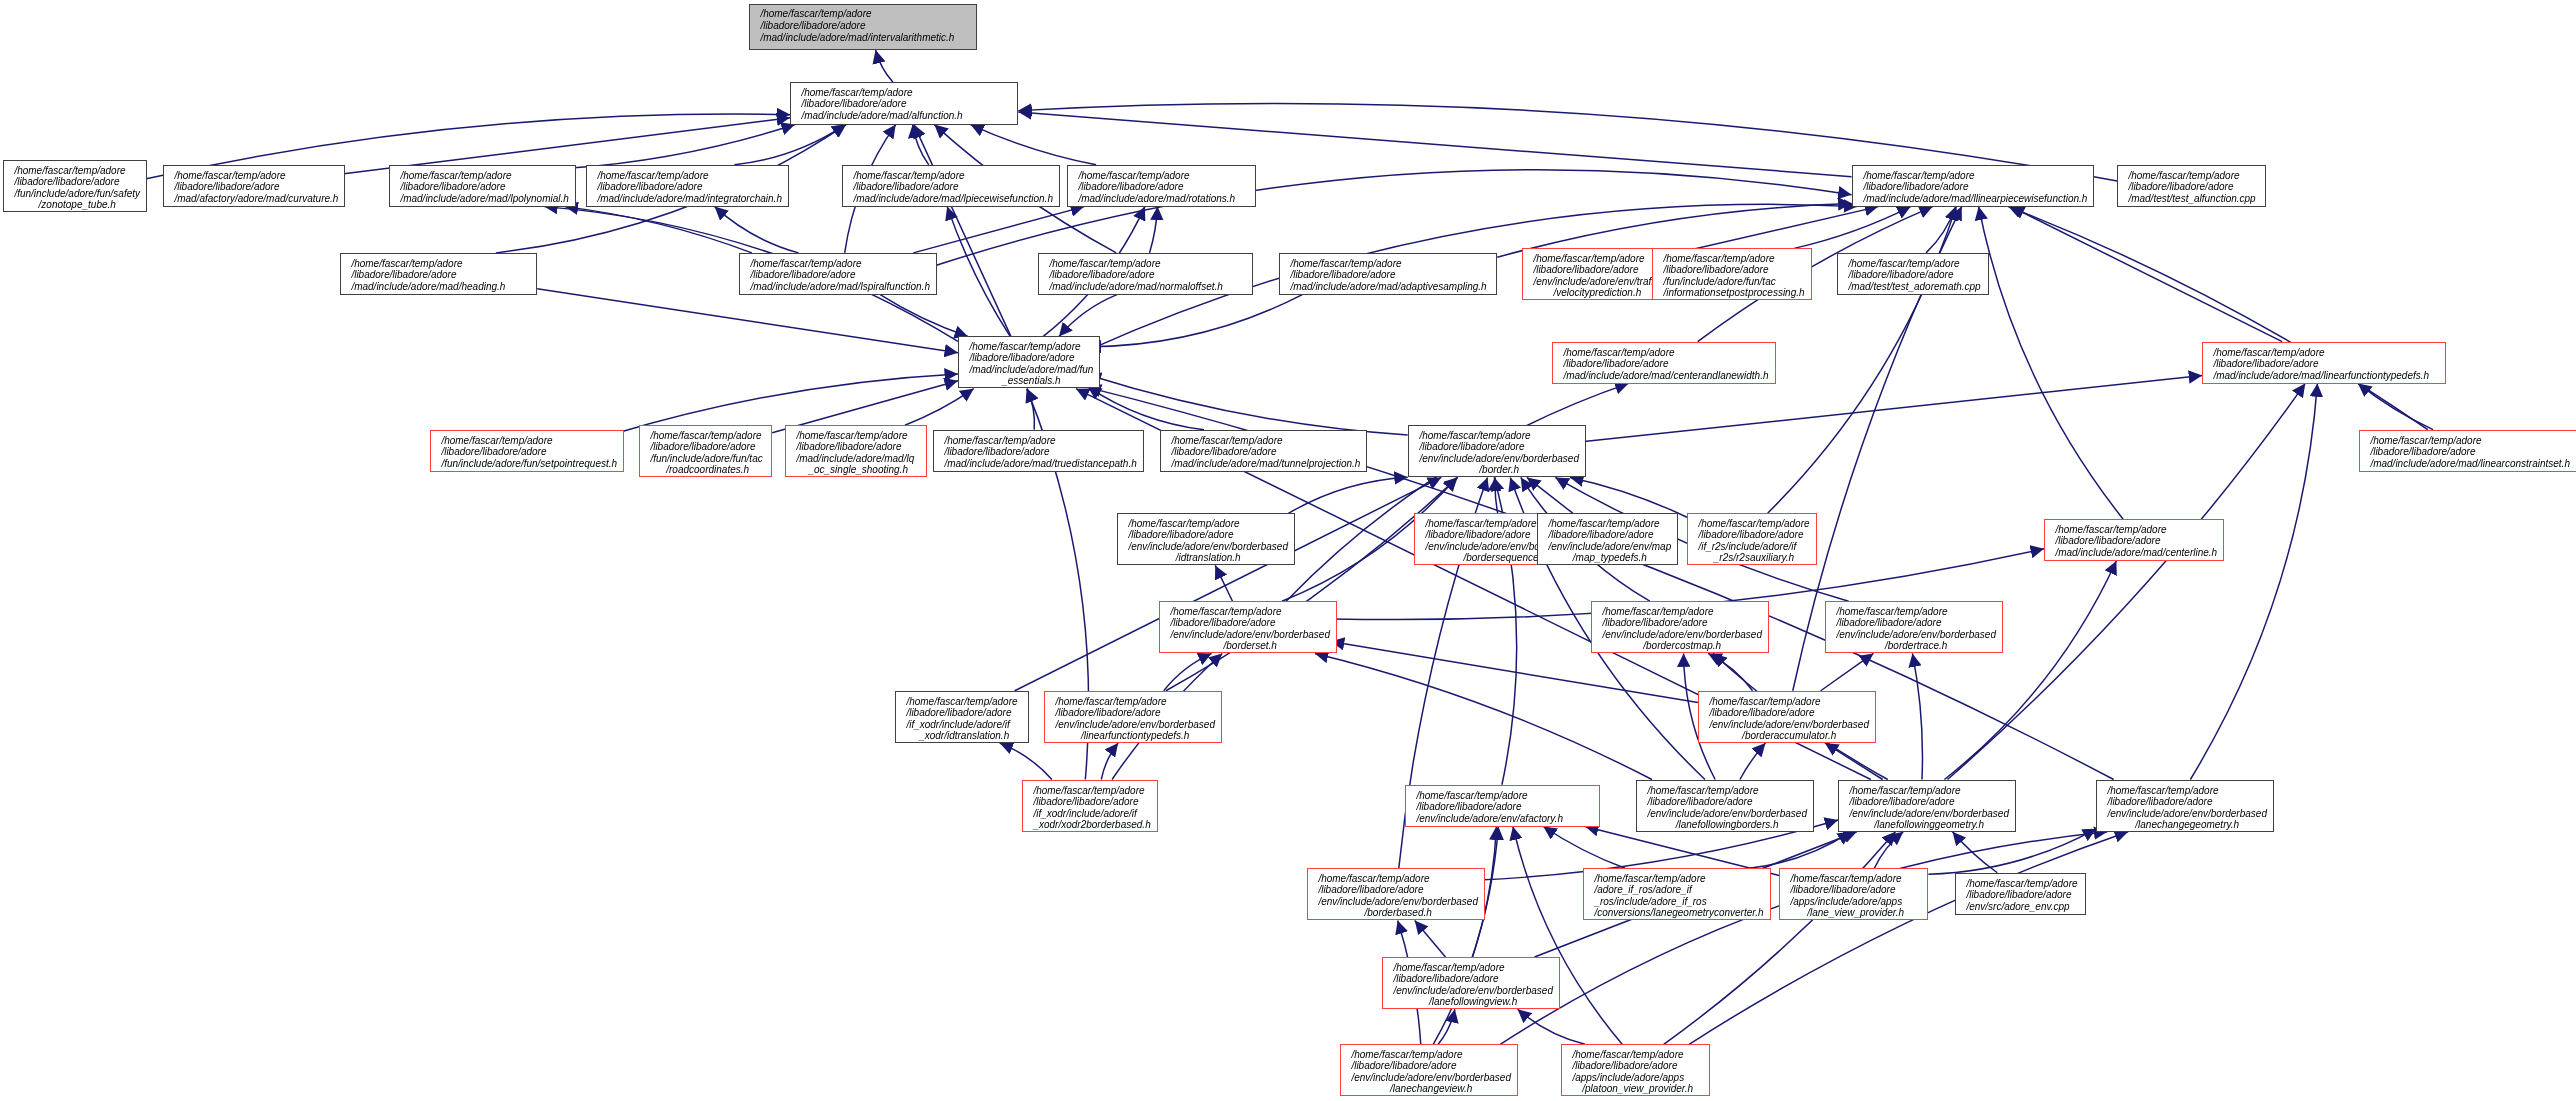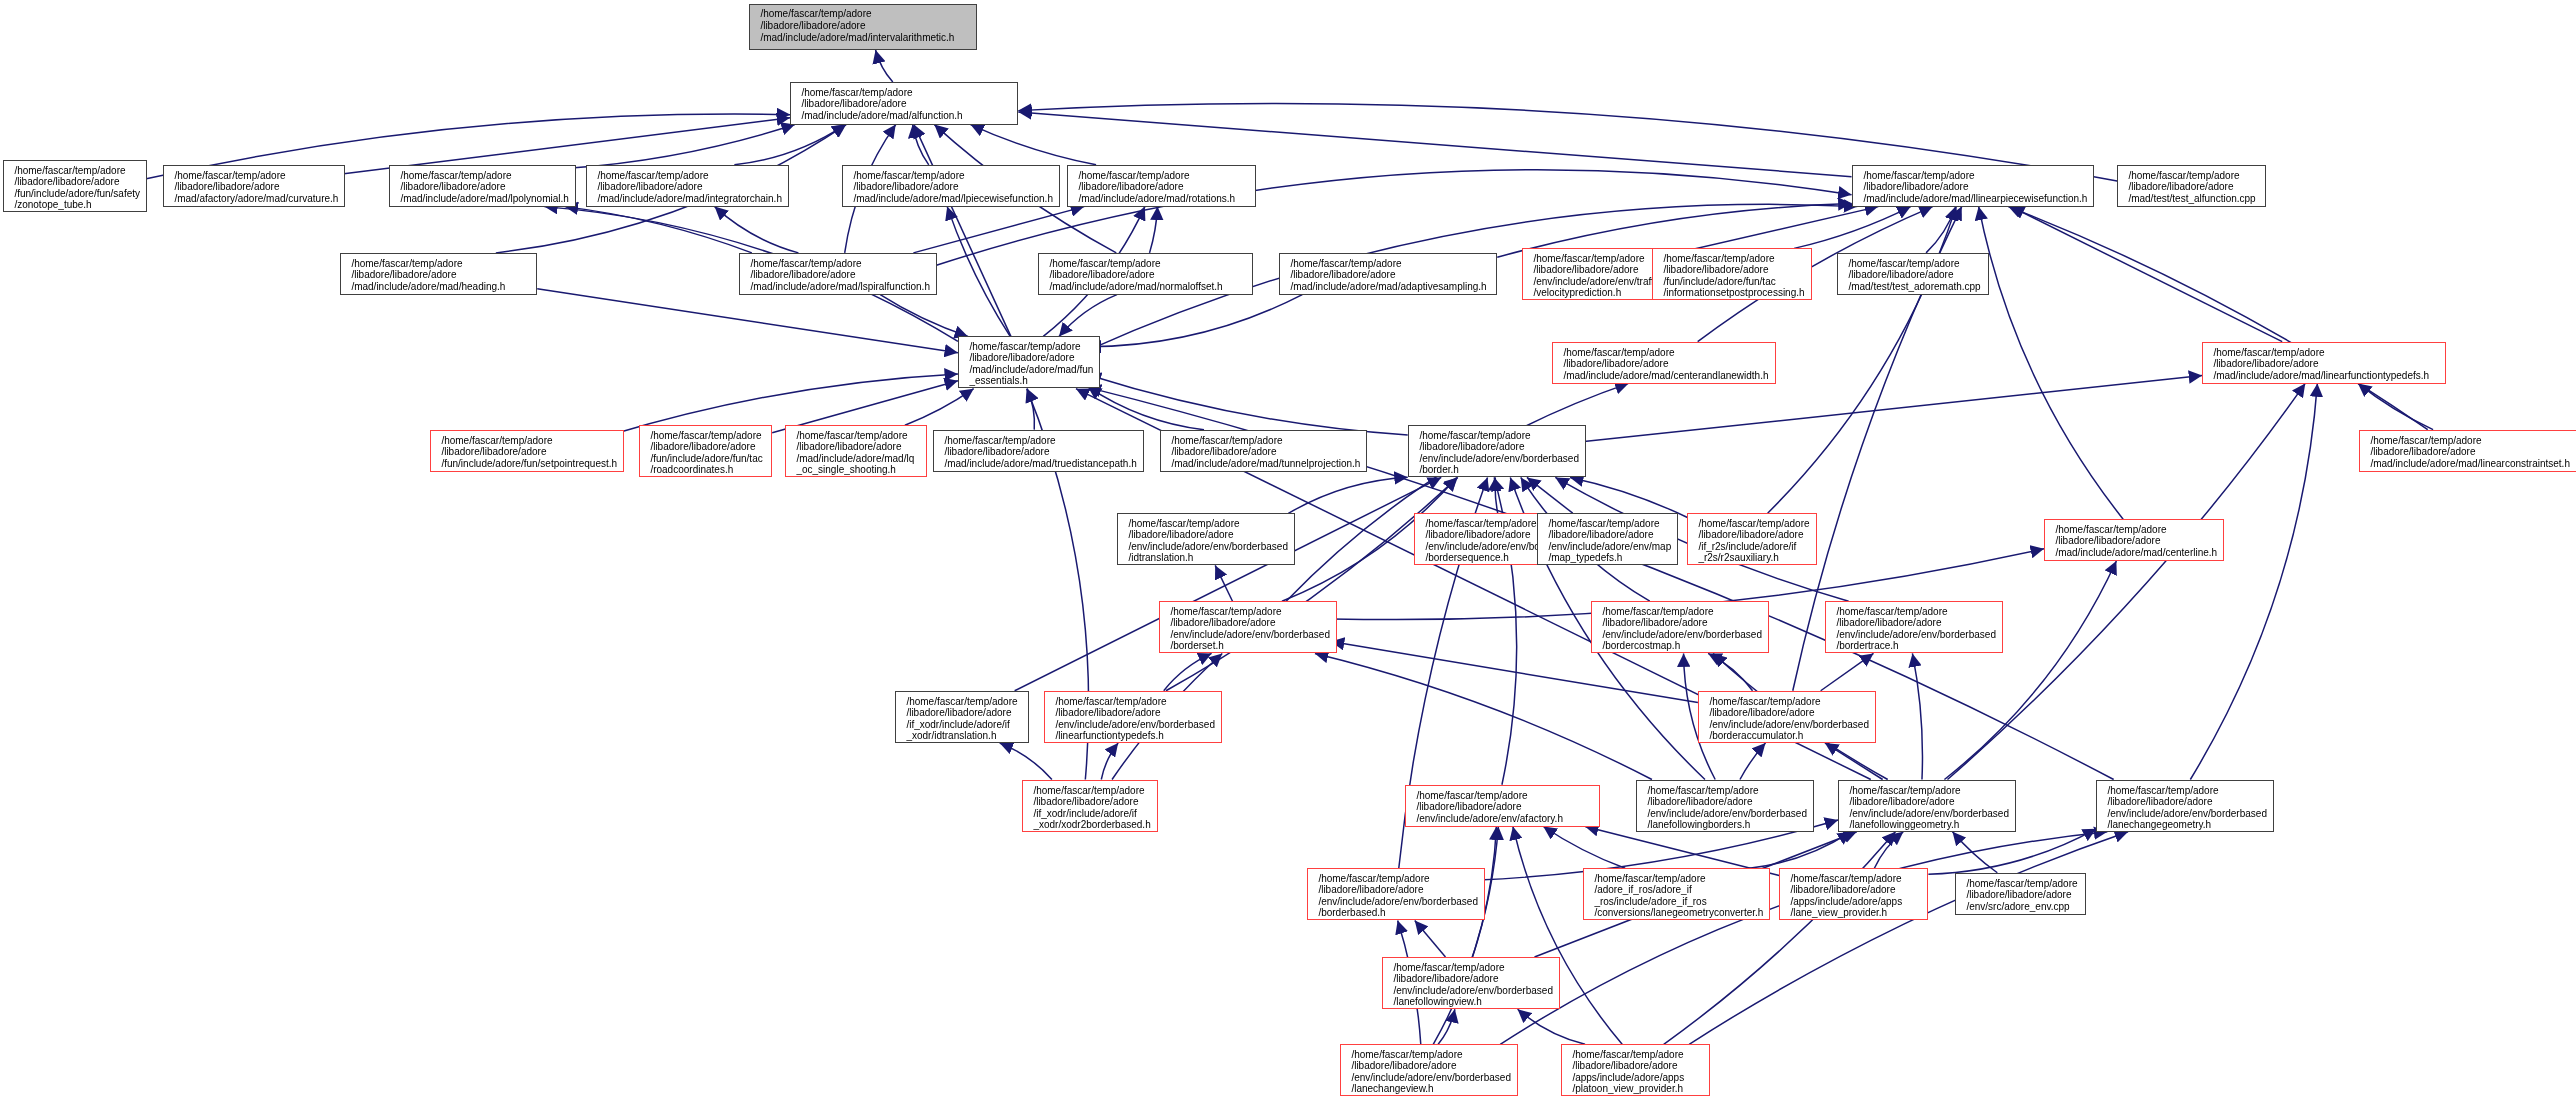--- a/index.html
+++ b/index.html
@@ -1,22 +1,22 @@
 <!DOCTYPE html>
 <html style="font-size:12px"><head>
 <meta charset="utf-8">
 <style>
   html,body{margin:0;padding:0;background:#fff;}
   body{width:2576px;height:1101px;position:relative;overflow:hidden;font-family:"Liberation Sans",sans-serif;}
-  #graph{position:absolute;left:0;top:0;width:2576px;height:1101px;}
+  #graph{position:absolute;left:0;top:0;width:2576px;height:1101px;font-style:italic;}
   .node{position:absolute;box-sizing:border-box;background:#fff;border:1.5px solid #404040;padding:3.7px 6px 3px 10.4px;font-size:10px;line-height:11.6px;color:#000;white-space:pre;text-align:left;cursor:pointer;}
   .node.red{border-color:#ff4040;}
   .node.root{background:#bfbfbf;border-color:#404040;cursor:default;}
   .node .line{display:block;}
-  .node .line.center{}
+  .node .line.center{text-align:center;}
   svg{position:absolute;left:0;top:0;}
 </style>
 </head>
 <body>
 
 <div id="graph">
   <svg id="edges" width="2576" height="1101" viewBox="0 0 3453 1476">
       <defs>
         <marker id="arrow" viewBox="0 0 10 10" refX="10" refY="5" markerWidth="9" markerHeight="9" orient="auto-start-reverse">
           <path d="M0,0 L10,5 L0,10 z" fill="#191970"></path>

